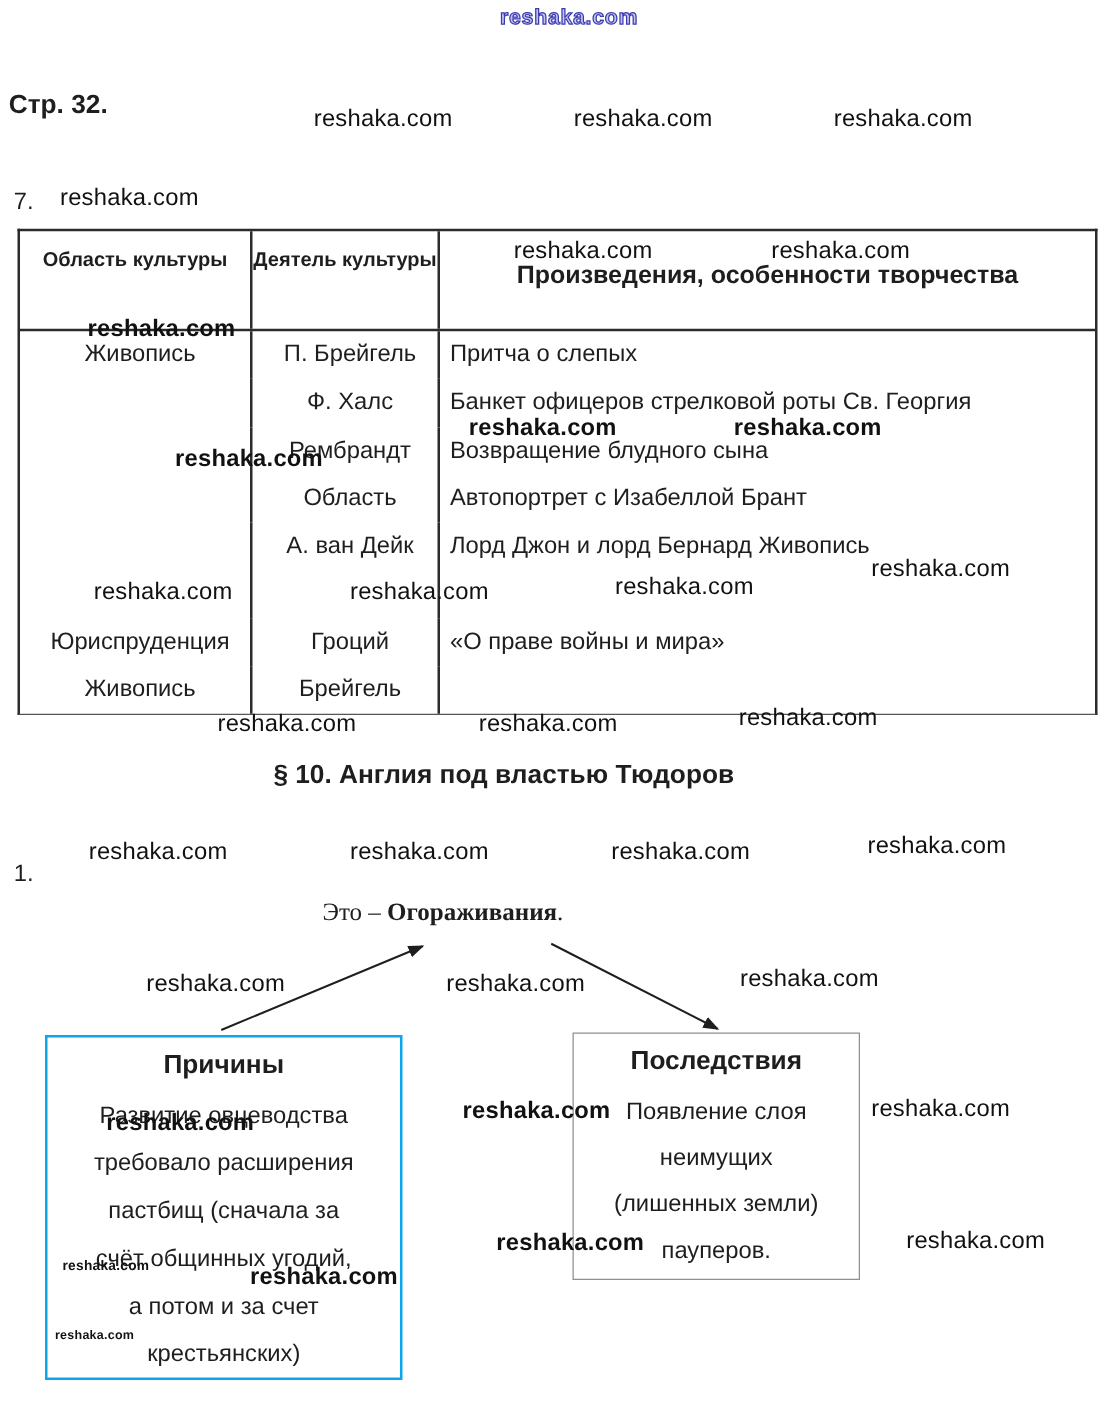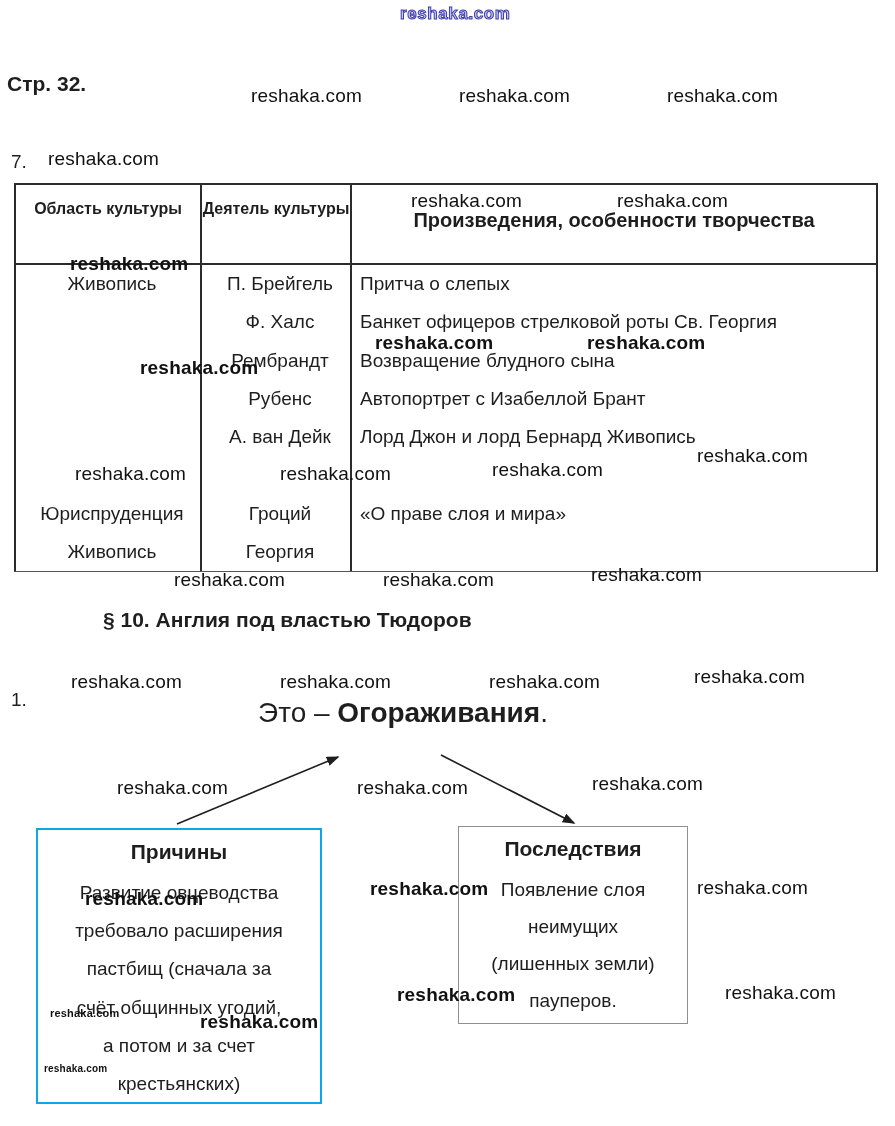--- a/index.html
+++ b/index.html
@@ -21,24 +21,24 @@
   .wm-small2{font-size:10px; font-weight:700;}
   .wm-outline{
     font-size:17px; font-weight:700; letter-spacing:0.6px;
     color:#c4c4ea; -webkit-text-stroke:1px var(--wm-outline);
   }
   
   .page-label{left:7px; top:72px; font-size:21px; font-weight:700;}
   .q7{left:11px; top:151px; font-size:19px;}
   .q1{left:11px; top:689px; font-size:19px;}
   .section-heading{
-    left:103px; top:608px; width:600px; 
+    left:103px; top:608px; width:600px; text-align:center;
     font-size:21px; font-weight:700;
   }
-  .definition{left:258px; top:697px; font-size:28px; white-space:nowrap;}
+  .definition{left:258px; top:719px; font-size:20px; white-space:nowrap;font-family:Liberation Serif, serif;}
   .definition b{font-weight:700;}
   
   .ztable{
     position:absolute; left:14px; top:183px; width:860px; z-index:1;
     border:2px solid var(--bdark); border-bottom:1px solid #555;
   }
   .thead{
     display:grid; grid-template-columns:186px 150px 1fr;
     border-bottom:2px solid var(--bdark); height:78px;
   }
@@ -83,33 +83,33 @@
         <div class="tcell c0">Живопись</div>
         <div class="tcell c1">П. Брейгель</div>
         <div class="tcell c2">Притча о слепых</div>
         <div class="tcell c0"></div>
         <div class="tcell c1">Ф. Халс</div>
         <div class="tcell c2">Банкет офицеров стрелковой роты Св. Георгия</div>
         <div class="tcell c0"></div>
         <div class="tcell c1">Рембрандт</div>
         <div class="tcell c2">Возвращение блудного сына</div>
         <div class="tcell c0"></div>
-        <div class="tcell c1">Рубенс</div>
+        <div class="tcell c1">Область</div>
         <div class="tcell c2">Автопортрет с Изабеллой Брант</div>
         <div class="tcell c0"></div>
         <div class="tcell c1">А. ван Дейк</div>
         <div class="tcell c2">Лорд Джон и лорд Бернард Живопись</div>
         <div class="tcell c0"></div>
         <div class="tcell c1"></div>
         <div class="tcell c2"></div>
         <div class="tcell c0">Юриспруденция</div>
         <div class="tcell c1">Гроций</div>
-        <div class="tcell c2">«О праве слоя и мира»</div>
+        <div class="tcell c2">«О праве войны и мира»</div>
         <div class="tcell c0">Живопись</div>
-        <div class="tcell c1">Георгия</div>
+        <div class="tcell c1">Брейгель</div>
         <div class="tcell c2"></div>
       </div>
   </div>
 
   <svg class="arrows" width="895" height="1126" viewBox="0 0 895 1126">
     <defs>
       <marker id="ah" markerWidth="10" markerHeight="8" refX="7" refY="3" orient="auto">
         <path d="M0,0 L8,3 L0,6 z" fill="#1e1e1e"></path>
       </marker>
     </defs>

